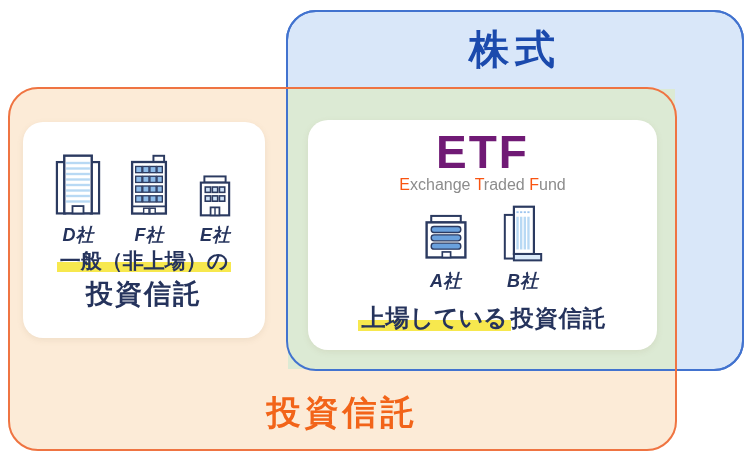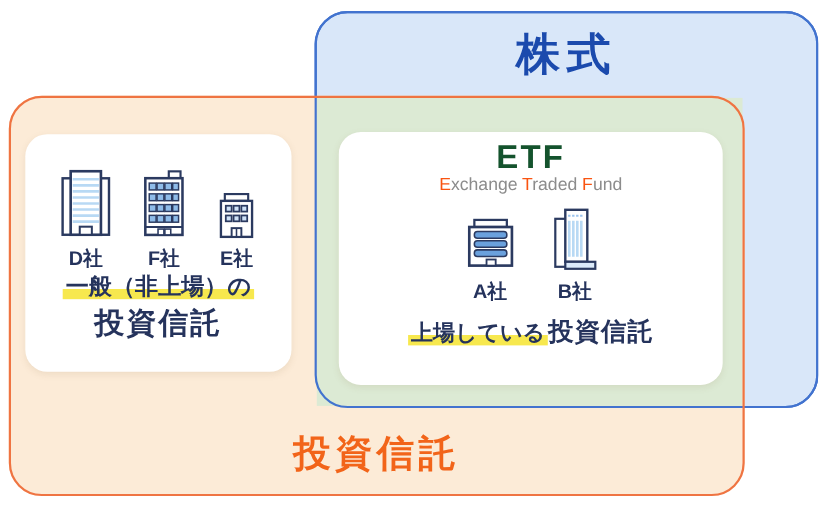--- a/index.html
+++ b/index.html
@@ -27,33 +27,33 @@
     font-size:34px;font-weight:900;color:#f26419;letter-spacing:4px;}
 
   
   .card{background:#ffffff;border-radius:20px;z-index:7;display:flex;
     flex-direction:column;align-items:center;box-shadow:0 2px 6px rgba(150,120,80,0.12);}
   .general-card{left:23px;top:122px;width:242px;height:216px;padding-top:30px;}
   .etf-card{left:308px;top:120px;width:349px;height:230px;padding-top:8px;}
 
   .buildings-row{display:flex;align-items:flex-end;gap:24px;}
   .etf-card .buildings-row{gap:32px;margin-top:10px;}
-  .company{display:flex;flex-direction:column;align-items:center;gap:5px;}
+  .company{display:flex;flex-direction:column;align-items:center;gap:5px;font-style:italic;}
   .company-label{font-size:18px;font-weight:700;color:#25335c;}
 
   .caption{margin-top:0;text-align:center;line-height:1.35;}
   .hl{font-size:21px;font-weight:800;color:#25335c;padding:0 3px;
     background:linear-gradient(to top,#f7e84e 42%,transparent 42%);}
   .caption-line2{font-size:27px;font-weight:800;color:#25335c;letter-spacing:2px;margin-top:1px;}
 
-  .etf-title{font-size:30px;font-weight:900;color:#14532d;line-height:1.05;letter-spacing:2px;text-align:center;}
+  .etf-title{font-size:46px;font-weight:900;color:#701a75;line-height:1.05;letter-spacing:2px;text-align:center;}
   .etf-subtitle{font-size:16px;font-weight:400;color:#8c8c8c;text-align:center;margin-top:0;}
   .etf-subtitle .accent{color:#f95411;}
   .etf-caption{margin-top:9px;text-align:center;}
-  .etf-caption .hl{font-size:20px;}
+  .etf-caption .hl{font-size:24px;}
   .etf-caption .rest{font-size:23px;font-weight:800;color:#25335c;letter-spacing:1px;}
 
   svg{display:block;}
 </style>
 </head>
 <body>
 
 <div class="stage">
 
   <div class="abs stock-fill"></div>

